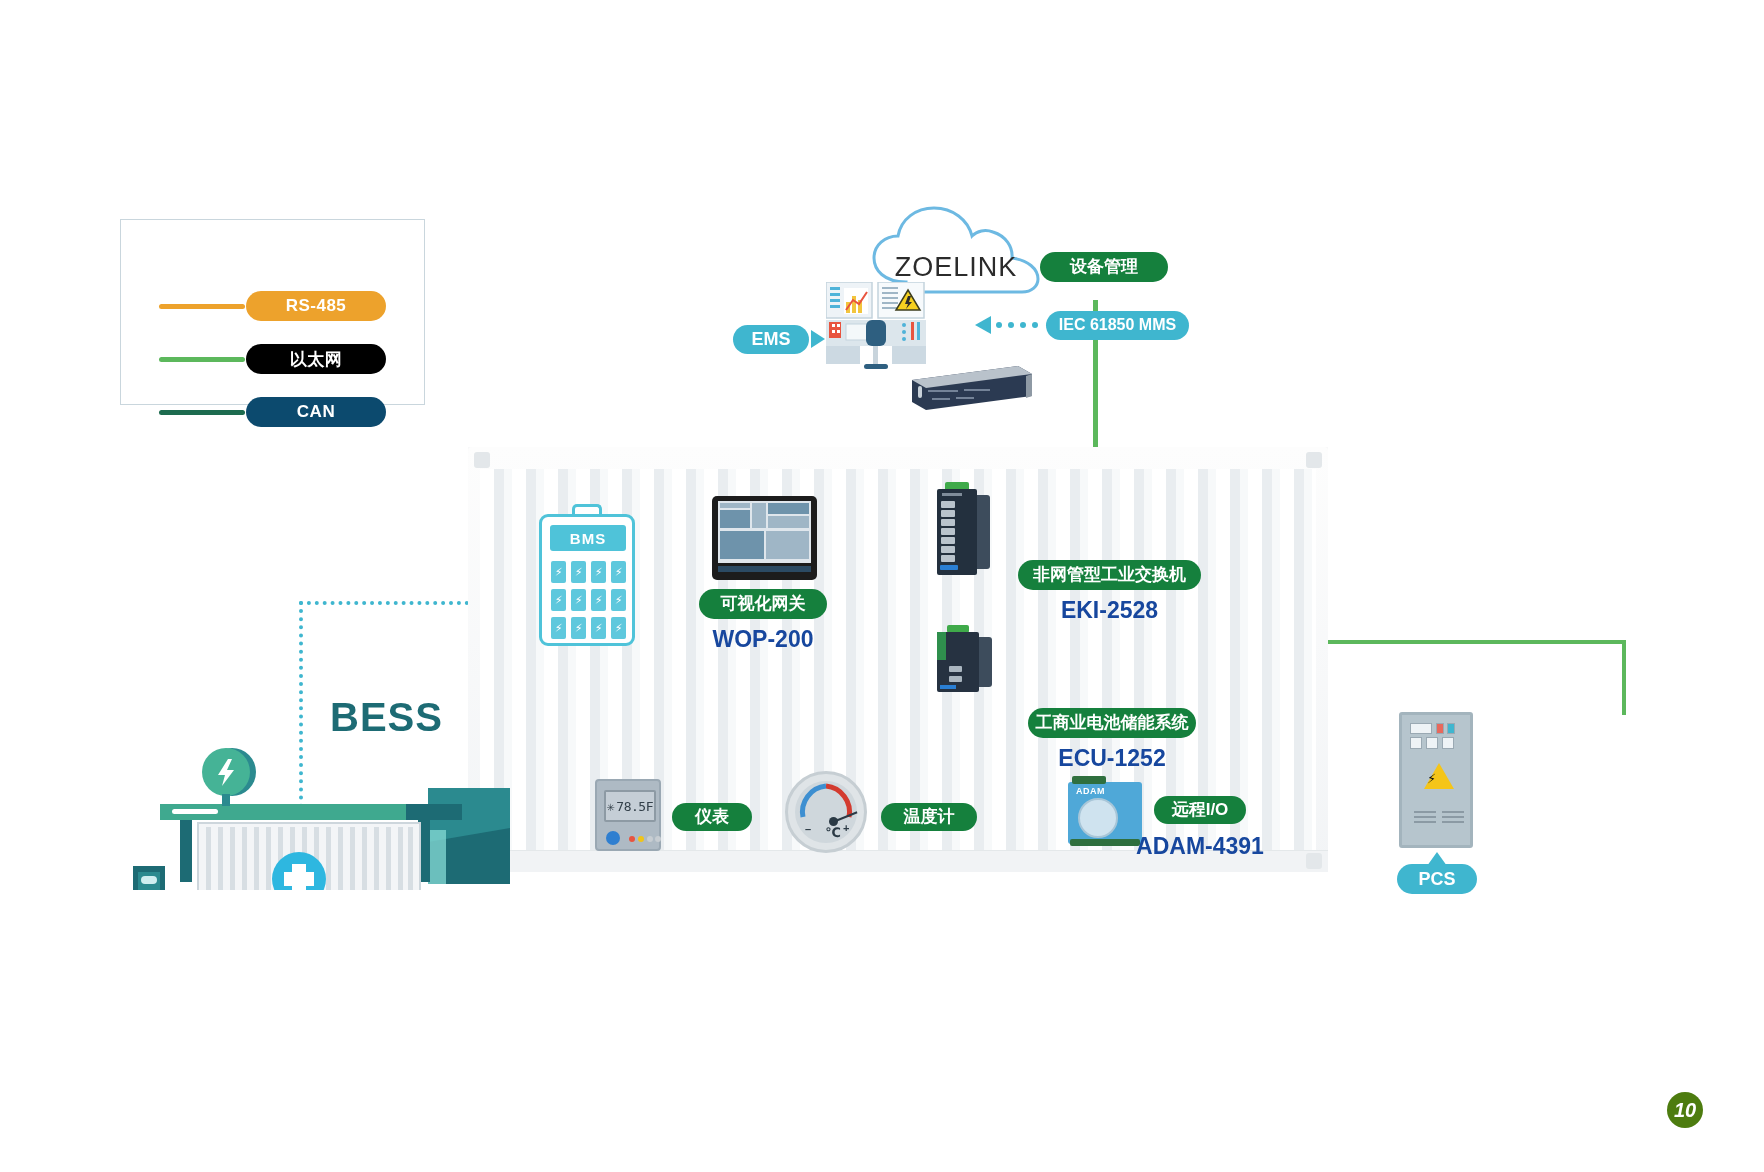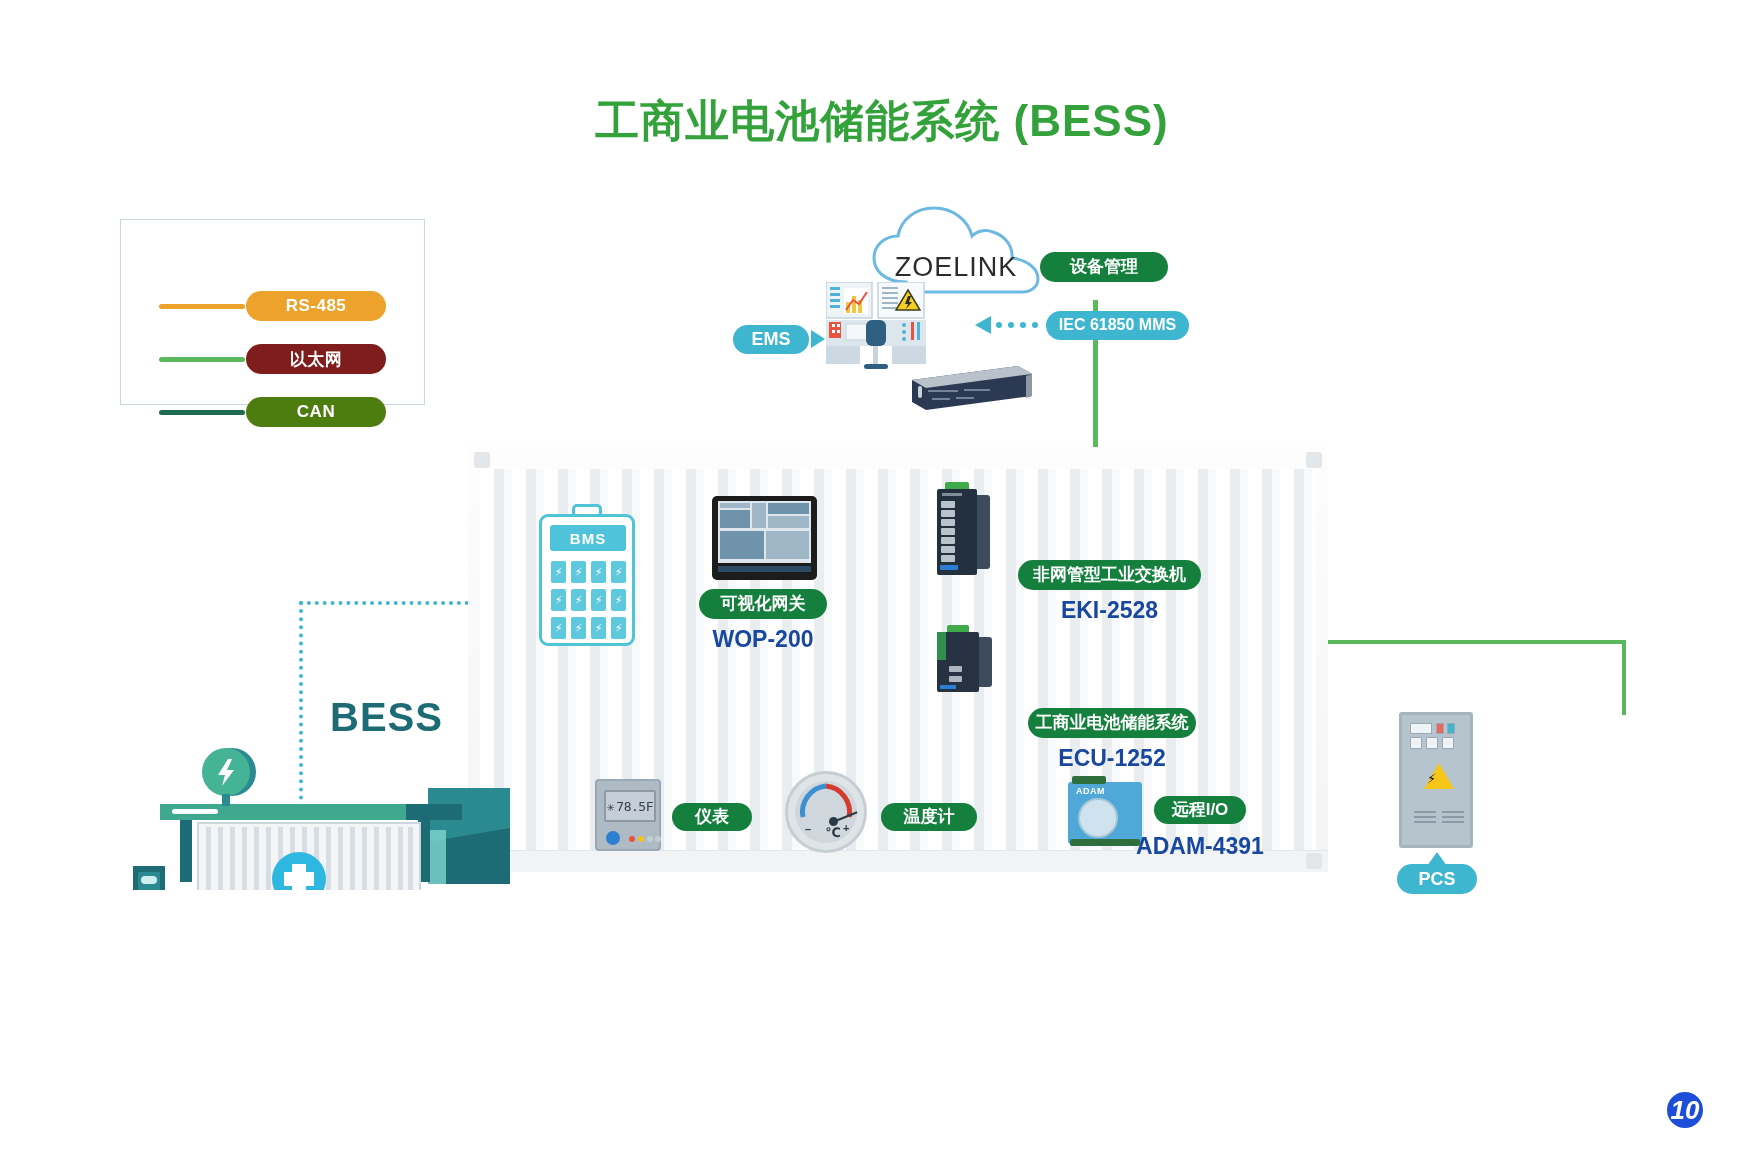--- a/index.html
+++ b/index.html
@@ -155,45 +155,44 @@
   .pcs-vent { position:absolute; height:2px; background:#8b9aa4; }
   #pcs-arrow { position:absolute; left:1427px; top:852px; width:0; height:0;
       border-left:10px solid transparent; border-right:10px solid transparent; border-bottom:14px solid #3fb6cf;}
 
   
   #bess-group { position:absolute; left:110px; top:660px; width:400px; height:230px; }
 
   
   #page-number {
     position:absolute; left:1667px; top:1092px; width:36px; height:36px; border-radius:50%;
-    background:#1d4ed8; color:#fff; font-size:26px; font-weight:bold; font-style:italic;
+    background:#4d7c0f; color:#fff; font-size:20px; font-weight:bold; font-style:italic;
     display:flex; align-items:center; justify-content:center;
   }
   .dotted-h { position:absolute; height:0; border-top:4px dotted #3fb6cf; }
   .dotted-v { position:absolute; width:0; border-left:4px dotted #3fb6cf; }
 </style>
 </head>
 <body>
 
 <div class="stage">
 
-  <div id="page-title">工商业电池储能系统 (BESS)</div>
 
   <div id="legend">
     <div class="legend-row" style="top:39px;">
       <div class="legend-line" style="background:#eda22c;"></div>
       <div class="legend-pill" style="background:#eda22c;">RS-485</div>
     </div>
     <div class="legend-row" style="top:92px;">
       <div class="legend-line" style="background:#5cb85c;"></div>
-      <div class="legend-pill" style="background:#7f1d1d;">以太网</div>
+      <div class="legend-pill" style="background:#000000;">以太网</div>
     </div>
     <div class="legend-row" style="top:145px;">
       <div class="legend-line" style="background:#1d6b4f;"></div>
-      <div class="legend-pill" style="background:#4d7c0f;">CAN</div>
+      <div class="legend-pill" style="background:#0c4a6e;">CAN</div>
     </div>
   </div>
 
   <div class="wire" style="left:1093px; top:300px; width:5px; height:192px;"></div>
 
   <div class="wire" style="left:1093px; top:560px; width:5px; height:260px;"></div>
 
   <div class="wire" style="left:630px; top:596px; width:465px; height:4px;"></div>
 
   <div class="wire-dark" style="left:592px; top:598px; width:4px; height:160px;"></div>

